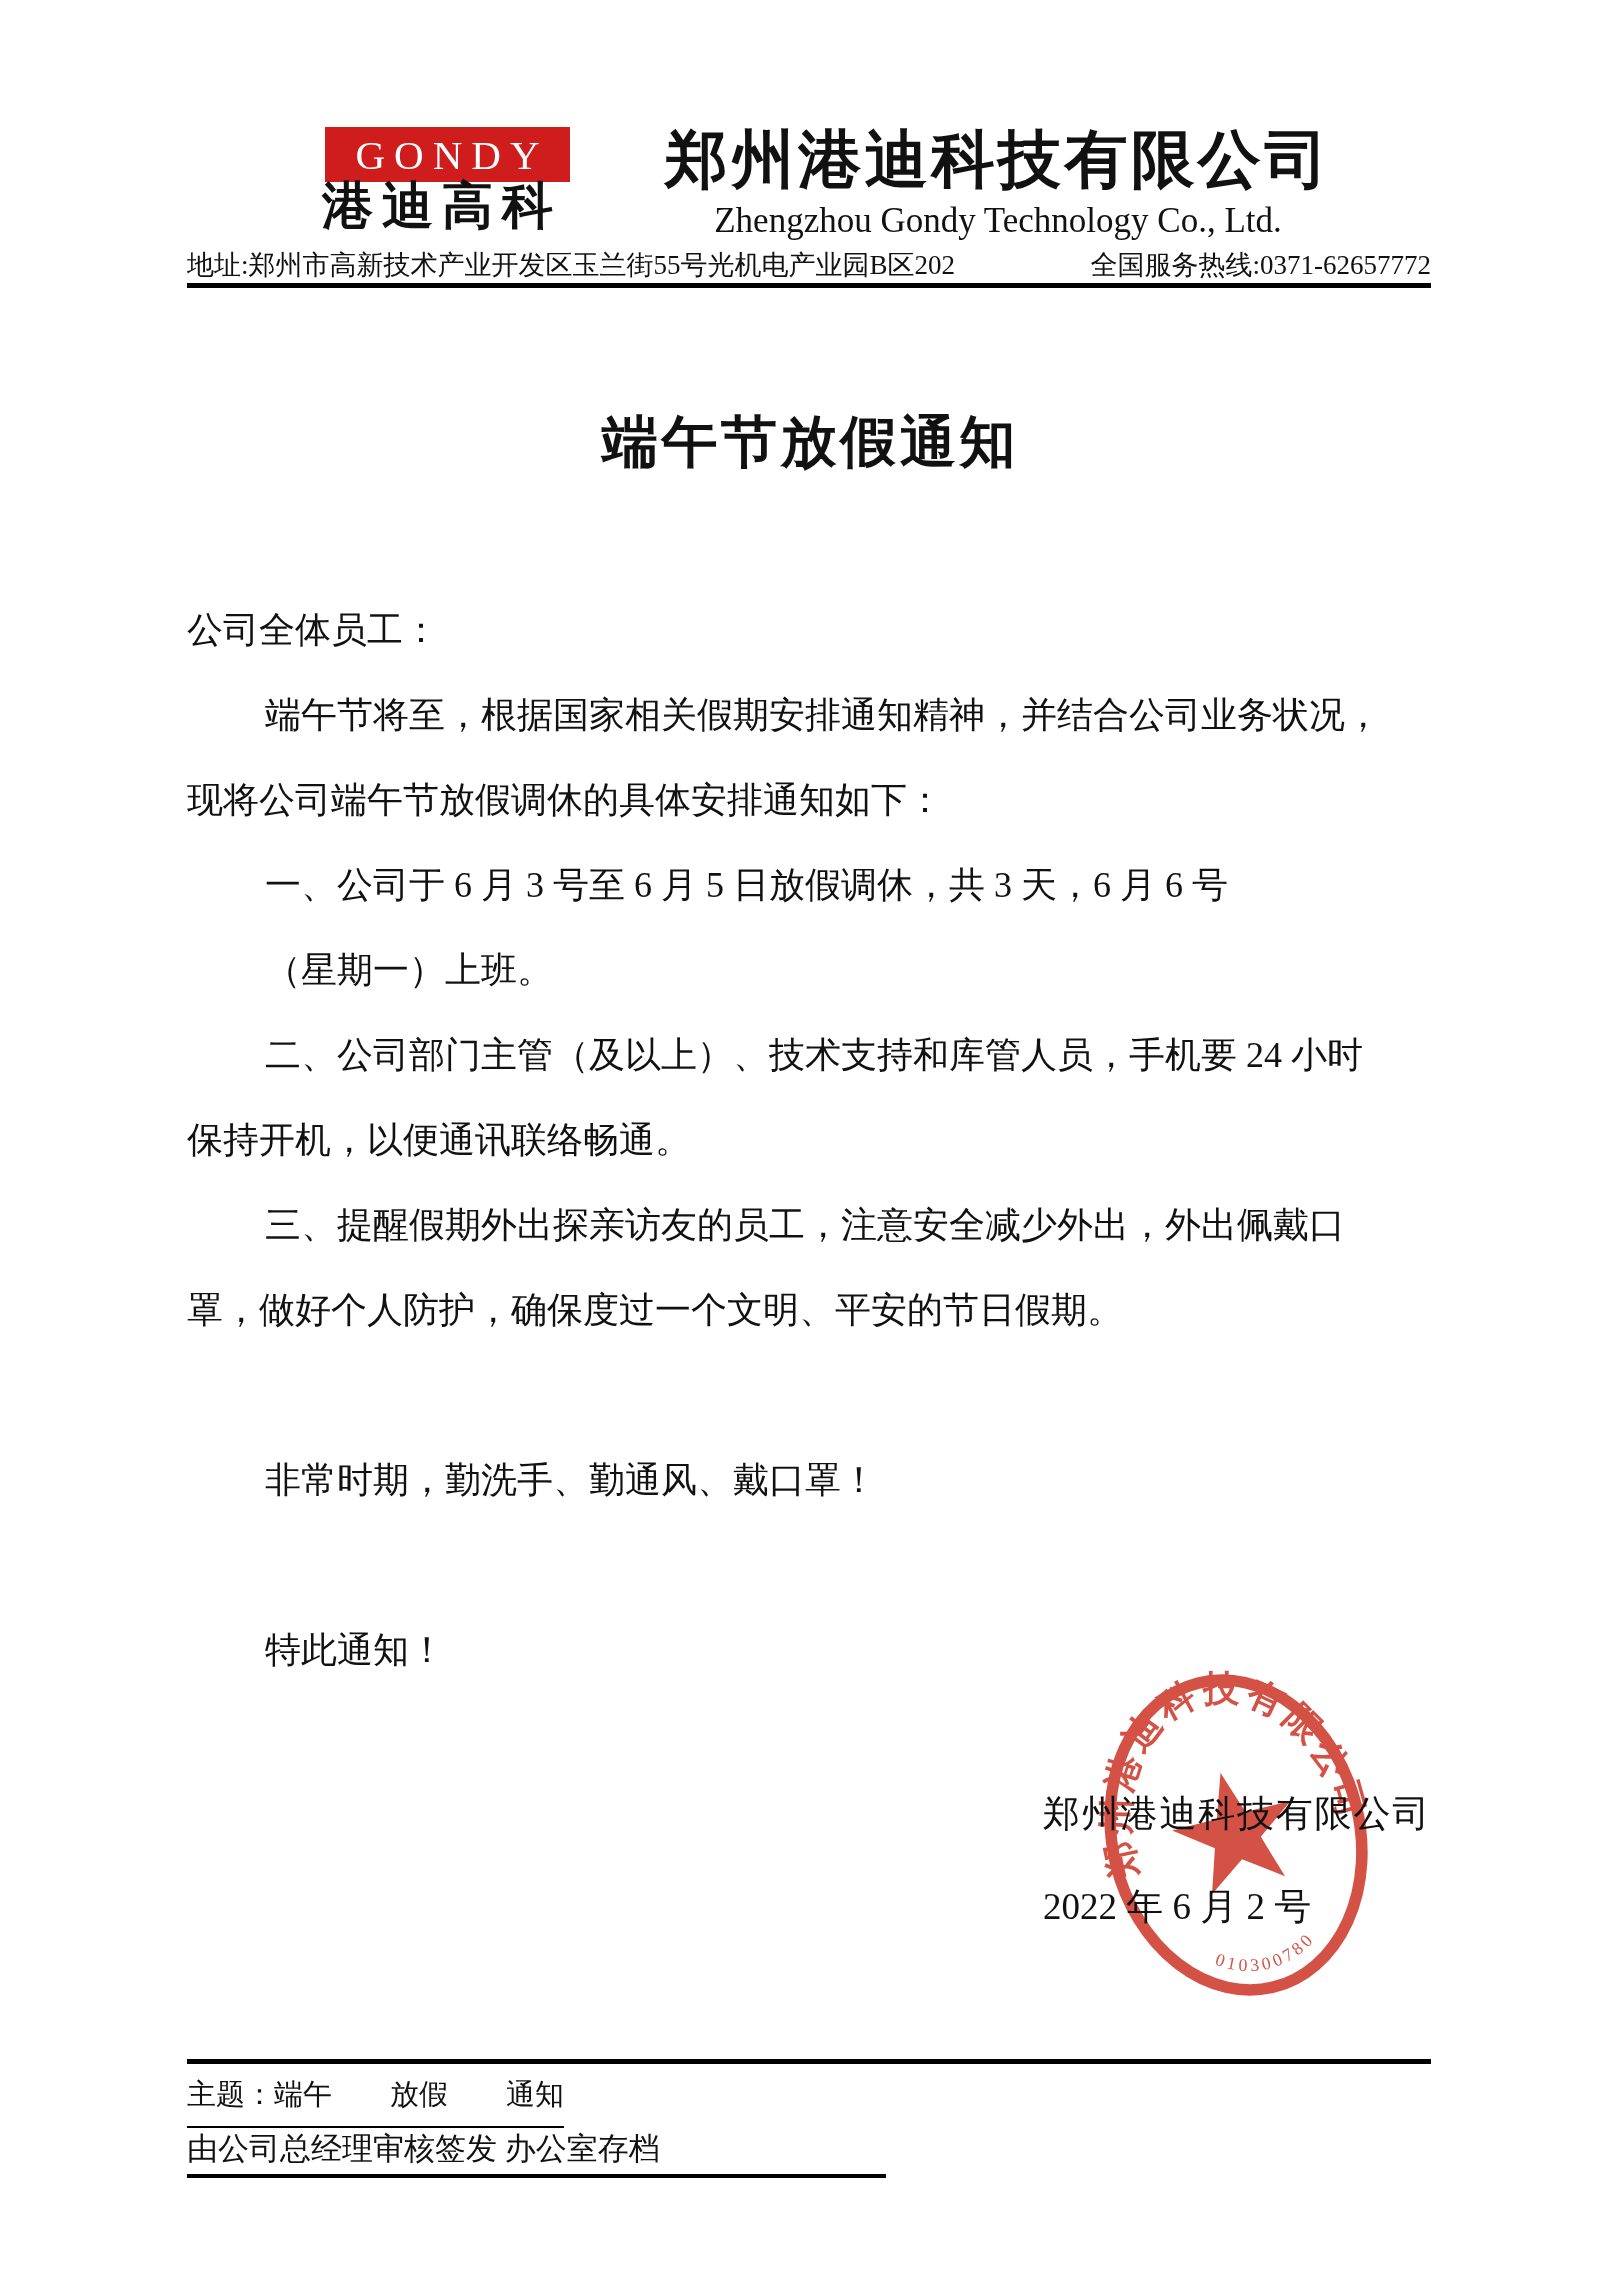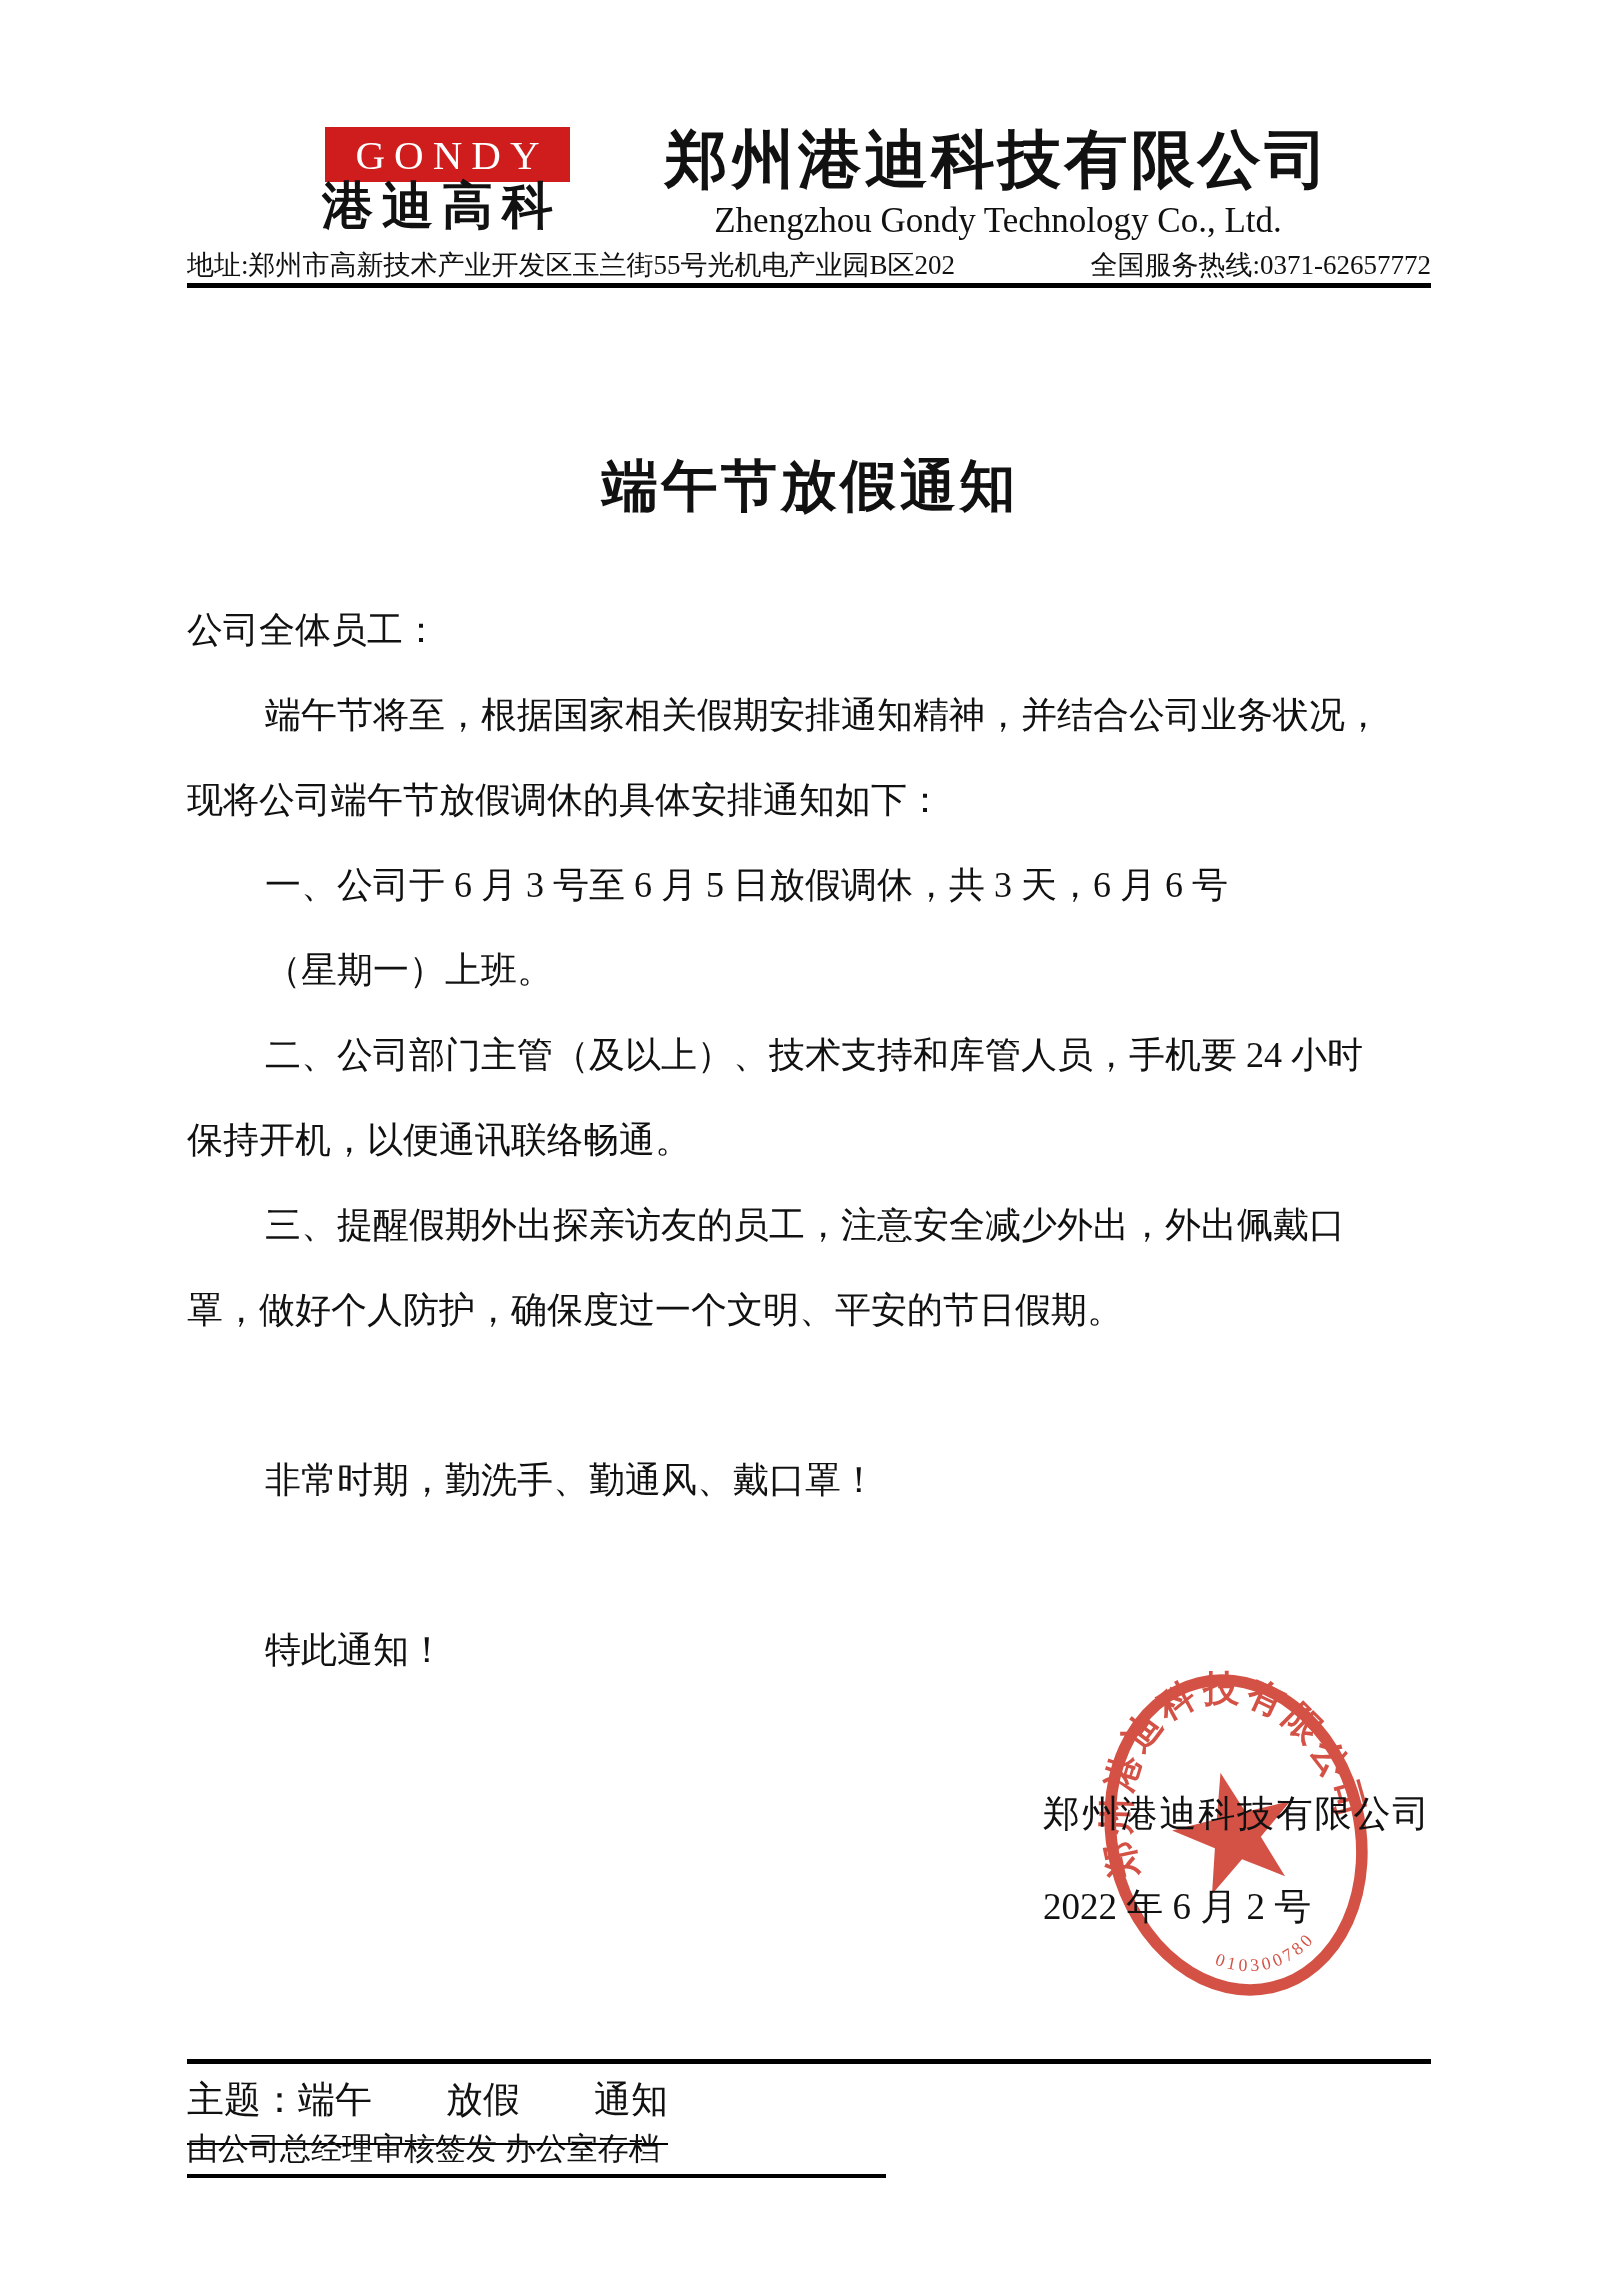--- a/index.html
+++ b/index.html
@@ -38,21 +38,21 @@
   }
   .addr{
     position:absolute;left:187px;top:247px;width:1244px;
     display:flex;justify-content:space-between;
     font-size:27px;white-space:nowrap;
   }
   .hr1{position:absolute;left:187px;top:283px;width:1244px;height:4.5px;background:#000;}
   
   .title{
     position:absolute;left:0;top:405px;width:1621px;
-    text-align:center;font-size:56px;font-weight:bold;letter-spacing:3.6px;margin-top:44px;
+    text-align:center;font-size:56px;font-weight:bold;letter-spacing:3.6px;
   }
   
   .body{
     position:absolute;left:187px;top:588px;width:1248px;
     font-size:36px;line-height:85px;
   }
   .bline{white-space:nowrap;}
   .ind{text-indent:78px;}
   .gap{margin-top:85px;}
   
@@ -62,22 +62,22 @@
     font-size:37px;letter-spacing:1.8px;white-space:nowrap;text-align:left;
   }
   .sig-date{
     position:absolute;left:1043px;top:1882px;width:389px;
     font-size:37px;white-space:nowrap;
   }
   
   .hr-f-top{position:absolute;left:187px;top:2059px;width:1244px;height:4.5px;background:#000;}
   .f-subject{
     position:absolute;left:187px;top:2075px;
-    font-size:37px;white-space:nowrap;
-    border-bottom:2.7px solid #000;padding-bottom:18px;
+    font-size:29px;white-space:nowrap;
+    border-bottom:2.7px solid #000;padding-bottom:11px;
   }
   .f-row2{
     position:absolute;left:187px;top:2128px;
     font-size:31px;white-space:nowrap;
   }
   .f-row2 .archive{}
   .hr-f-bottom{position:absolute;left:187px;top:2174px;width:699px;height:3.6px;background:#000;}
 </style>
 </head>
 <body>

